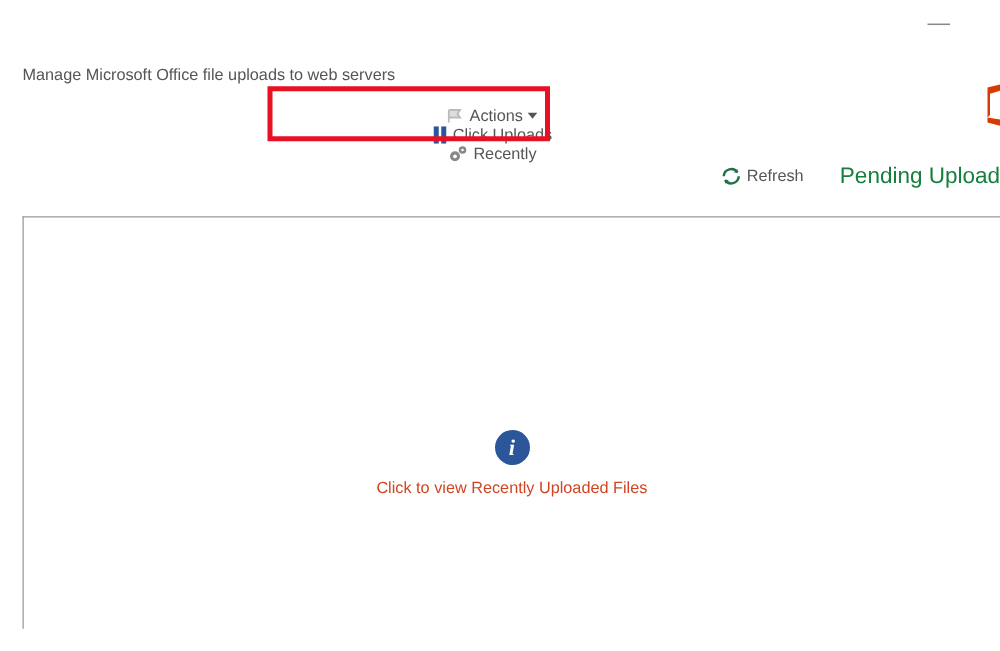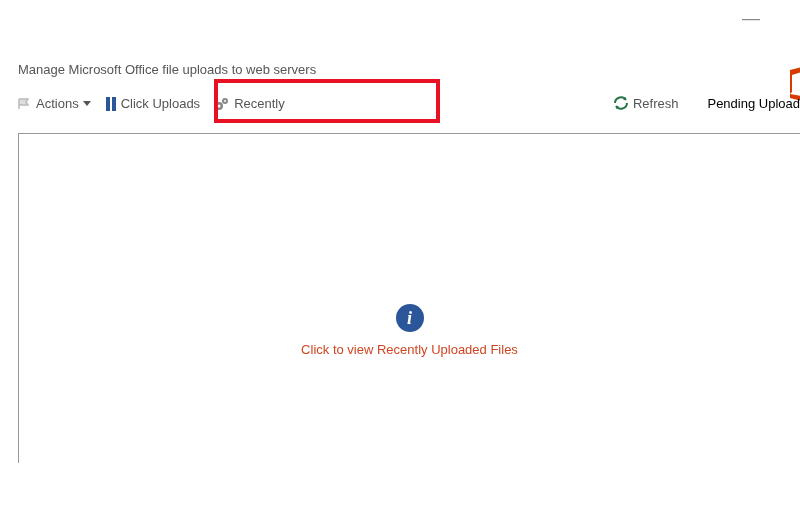--- a/index.html
+++ b/index.html
@@ -23,37 +23,38 @@
     }
     .title {
       font-size: 38px;
       font-weight: 300;
       color: #333;
       letter-spacing: 0.5px;
     }
     .subtitle {
       font-size: 13px;
       color: #555;
-      margin-top: 16px;
+      margin-top: 6px;
     }
     .office-logo {
       position: absolute;
       top: 66px;
       right: 0;
       width: 18px;
       height: 36px;
       overflow: hidden;
     }
     .toolbar {
       display: flex;
-      align-items: flex-end;
-      padding: 10px 0 10px 18px;
+      align-items: center;
+      padding: 10px 0 10px 2px;
       font-size: 13px;
       color: #555;
       position: relative;
+      flex-direction: column;
     }
     .toolbar-item {
       display: inline-flex;
       align-items: center;
       gap: 4px;
       margin-right: 14px;
       cursor: pointer;
     }
     .toolbar-item .icon { display: inline-flex; }
     .toolbar-right {
@@ -107,22 +108,22 @@
       font-size: 13px;
       color: #333;
       margin-bottom: 6px;
     }
     .link-text {
       font-size: 13px;
       color: #d04521;
       cursor: pointer;
     }
     .pending-label {
-      font-size: 13px;
-      color: #000000;
+      font-size: 18px;
+      color: #15803d;
     }
   </style>
 </head>
 <body>
 
 <div class="window-controls">
   <span>—</span>
 </div>
 
 <div class="office-logo">

